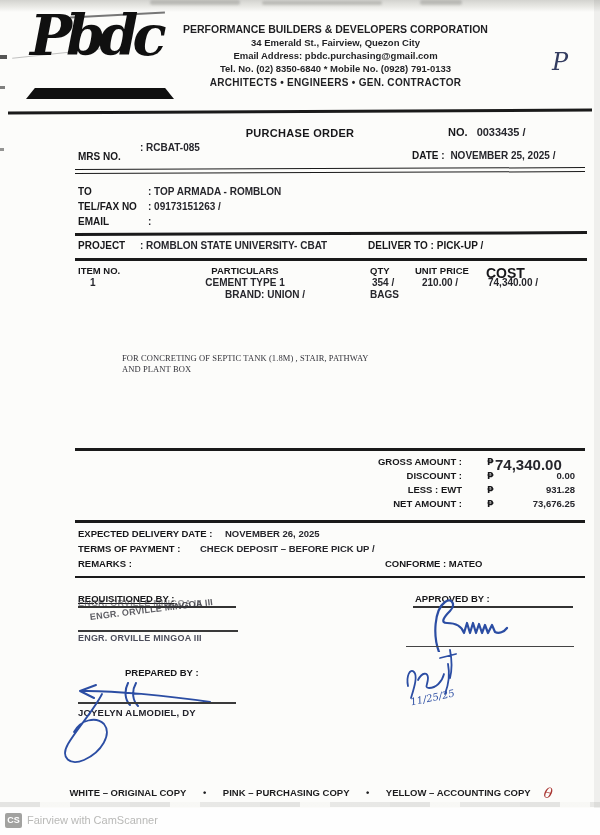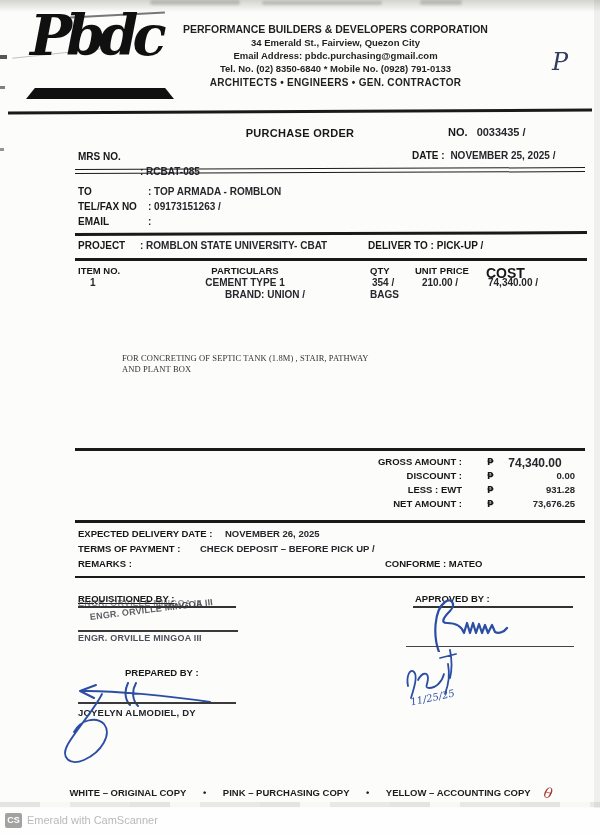--- a/index.html
+++ b/index.html
@@ -56,21 +56,21 @@
 
   <div class="rule" style="left:8px;top:110px;width:584px;height:3px;transform:rotate(-.3deg);"></div>
 
   <div class="abs lbl" style="left:205px;top:127px;width:190px;text-align:center;font-size:11px;letter-spacing:.3px;">PURCHASE ORDER</div>
   <div class="abs" style="left:448px;top:126px;font-size:11px;">
     <span class="lbl">NO.</span>
     <span class="val" style="margin-left:6px;font-weight:700;">0033435 /</span>
   </div>
 
   <div class="abs lbl" style="left:78px;top:151px;font-size:10px;">MRS NO.</div>
-  <div class="abs val" style="left:140px;top:166px;font-size:10px;text-align:center;">: RCBAT-085</div>
+  <div class="abs val" style="left:140px;top:142px;font-size:10px;text-align:center;">: RCBAT-085</div>
   <div class="abs" style="left:412px;top:150px;font-size:10px;">
     <span class="lbl">DATE :</span>
     <span class="val" style="margin-left:3px;font-weight:700;">NOVEMBER 25, 2025 /</span>
   </div>
 
   <div class="rule double" style="left:75px;top:168px;width:510px;transform:rotate(-.2deg);"></div>
 
   <div class="abs lbl" style="left:78px;top:186px;font-size:10px;">TO</div>
   <div class="abs val" style="left:148px;top:186px;font-size:10px;">: TOP ARMADA - ROMBLON</div>
   <div class="abs lbl" style="left:78px;top:201px;font-size:10px;">TEL/FAX NO</div>
@@ -102,21 +102,21 @@
 
   <div class="abs" style="left:122px;top:353px;font-family:'Liberation Serif',serif;font-size:8.5px;font-weight:500;color:#33333a;line-height:11px;letter-spacing:.1px;">
     <div>FOR CONCRETING OF SEPTIC TANK (1.8M) , STAIR, PATHWAY</div>
     <div>AND PLANT BOX</div>
   </div>
 
   <div class="rule" style="left:75px;top:448px;width:510px;height:2.5px;"></div>
 
   <div class="abs lbl" style="left:330px;top:456px;width:132px;text-align:right;font-size:9.5px;">GROSS AMOUNT :</div>
   <span class="abs peso" style="left:487px;top:456px;font-size:9.5px;">₱</span>
-  <div class="abs val" style="left:495px;top:456px;width:80px;text-align:center;font-size:12px;font-weight:700;">74,340.00</div>
+  <div class="abs val" style="left:495px;top:456px;width:80px;text-align:left;font-size:15px;font-weight:700;">74,340.00</div>
 
   <div class="abs lbl" style="left:330px;top:470px;width:132px;text-align:right;font-size:9.5px;">DISCOUNT :</div>
   <span class="abs peso" style="left:487px;top:470px;font-size:9.5px;">₱</span>
   <div class="abs val" style="left:495px;top:470px;width:80px;text-align:right;font-size:9.5px;font-weight:700;">0.00</div>
 
   <div class="abs lbl" style="left:330px;top:484px;width:132px;text-align:right;font-size:9.5px;">LESS : EWT</div>
   <span class="abs peso" style="left:487px;top:484px;font-size:9.5px;">₱</span>
   <div class="abs val" style="left:495px;top:484px;width:80px;text-align:right;font-size:9.5px;font-weight:700;">931.28</div>
 
   <div class="abs lbl" style="left:330px;top:498px;width:132px;text-align:right;font-size:9.5px;">NET AMOUNT :</div>
@@ -169,16 +169,16 @@
     <span style="margin:0 14px;">•</span>
     <span>YELLOW – ACCOUNTING COPY</span>
   </div>
   <div class="abs" style="left:544px;top:785px;font-family:'DejaVu Serif',serif;font-style:italic;font-size:14px;color:#a83430;transform:rotate(12deg);">θ</div>
 
   <div class="abs" style="left:0;top:802px;width:600px;height:5px;opacity:.5;filter:blur(.5px);
     background:repeating-linear-gradient(90deg,rgba(120,120,115,.35) 0 40px,rgba(180,180,175,.12) 40px 70px,rgba(120,120,115,.3) 70px 130px);"></div>
 
   <div class="abs" style="left:0;top:808px;width:600px;height:27px;background:#fefefe;">
     <div class="abs" style="left:5px;top:5px;width:17px;height:15px;background:#a2a2a0;color:#fff;font-size:9px;font-weight:700;text-align:center;line-height:15px;border-radius:2px;">CS</div>
-    <div class="abs" style="left:27px;top:6px;font-size:11px;color:#b9b9b7;">Emerald with CamScanner</div>
+    <div class="abs" style="left:27px;top:6px;font-size:11px;color:#b9b9b7;">Fairview with CamScanner</div>
   </div>
 
 </div>
 
 </body></html>

